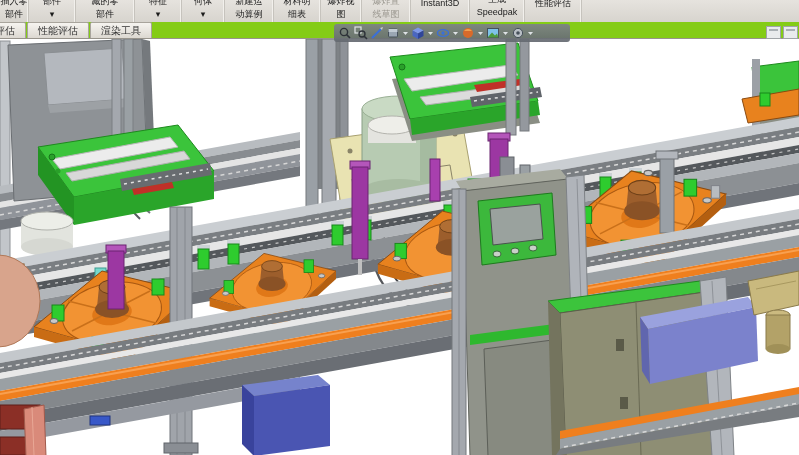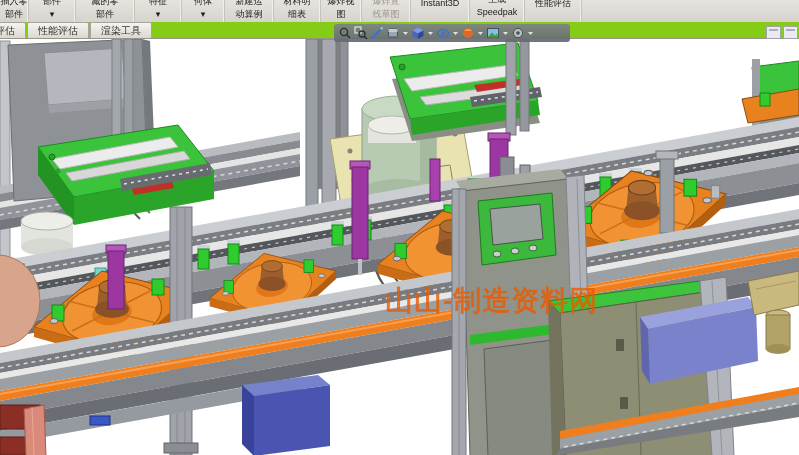--- a/index.html
+++ b/index.html
@@ -483,14 +483,13 @@
       <ellipse cx="-2" cy="262" rx="42" ry="46" fill="#d8a48c" stroke="#b07858"></ellipse>
       <rect x="0" y="366" width="40" height="24" fill="#8b2f26" stroke="#5e1f18"></rect>
       <rect x="0" y="398" width="36" height="18" fill="#8b2f26" stroke="#5e1f18"></rect>
       <polygon points="24,370 44,366 46,417 26,417" fill="#d98a7a" stroke="#a05a4c"></polygon>
       <line x1="32" y1="368" x2="34" y2="416" stroke="#e8a896"></line>
       <rect x="90" y="377" width="20" height="9" fill="#3858c8" stroke="#20347e"></rect>
     </g>
   </svg>
 
   
-  <div class="watermark">山山-制造资料网</div>
 </div>
 
 </body></html>

